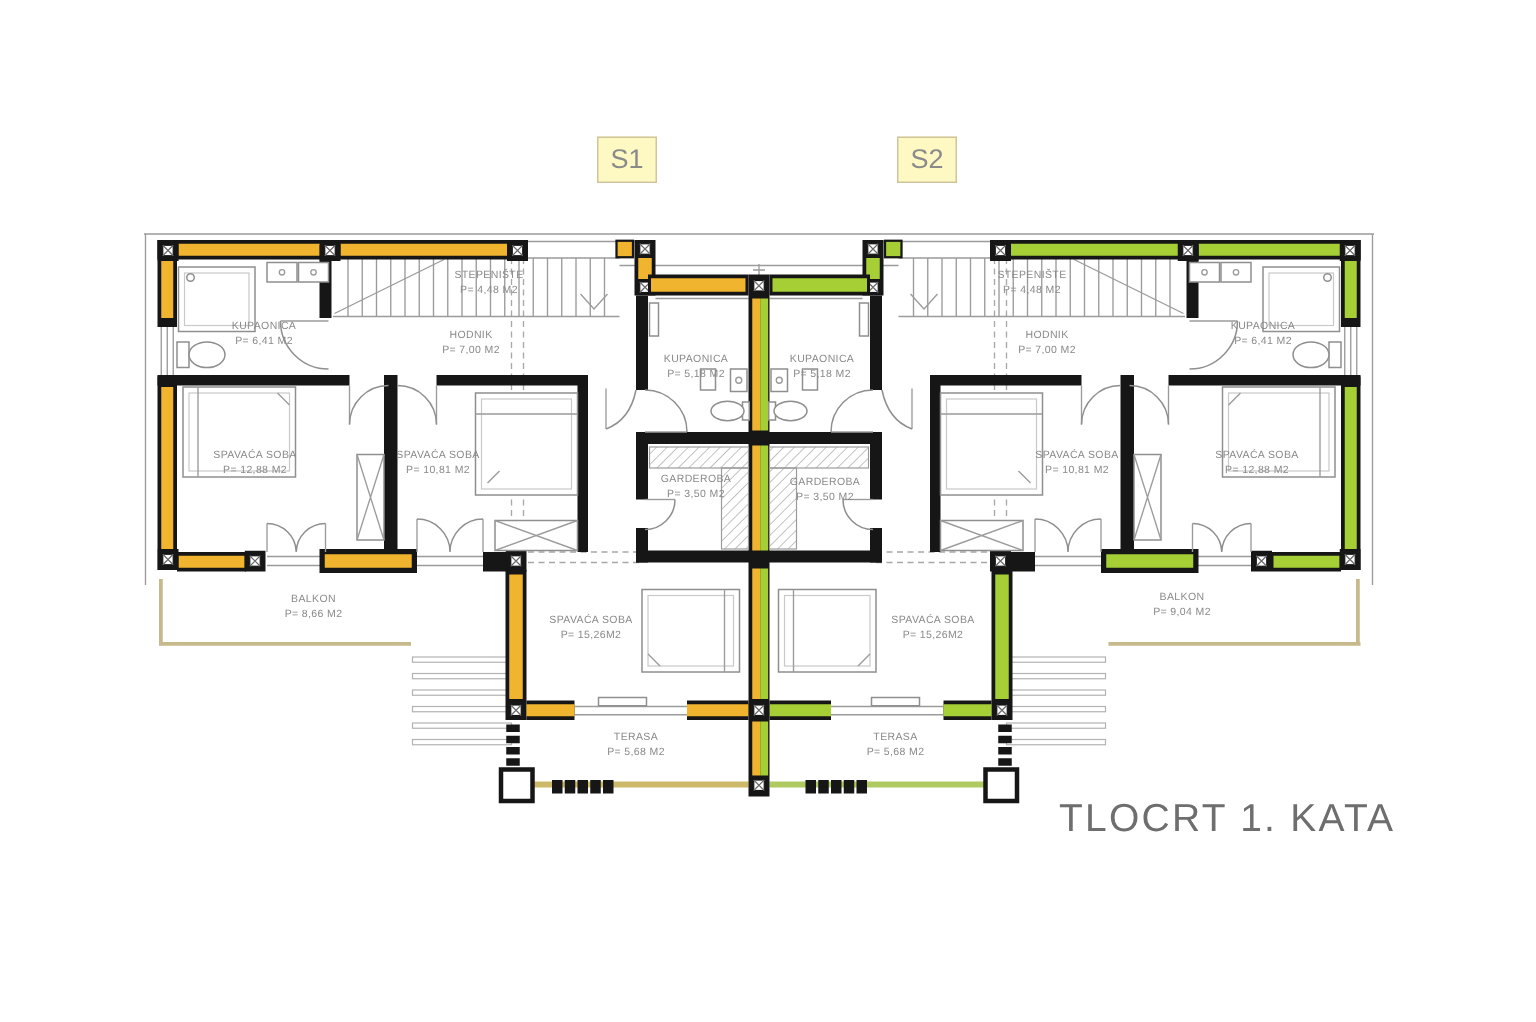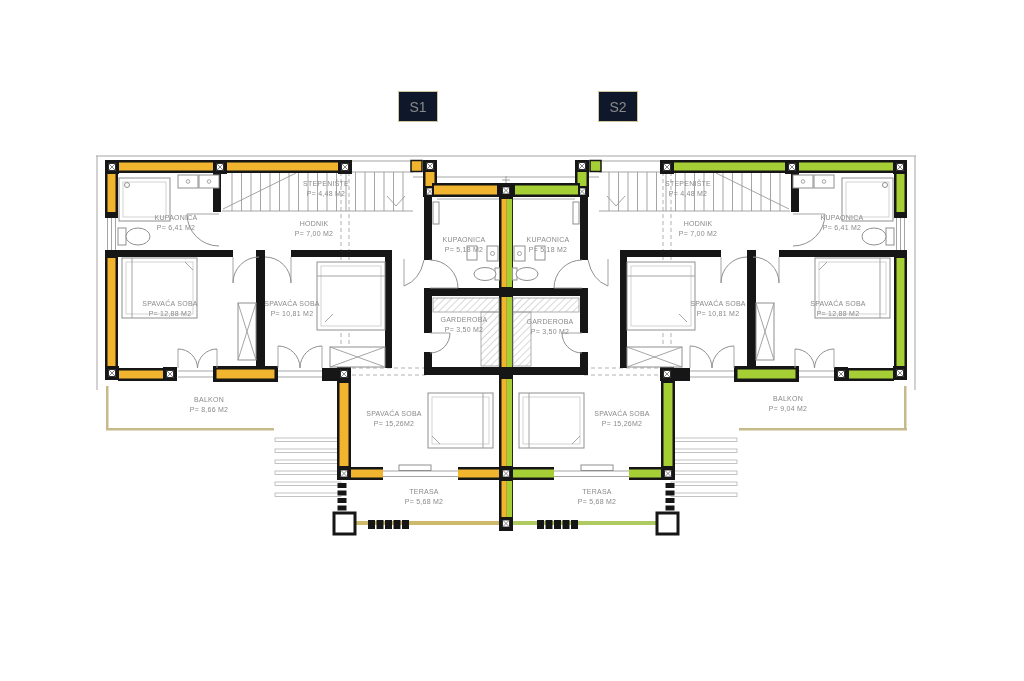--- a/index.html
+++ b/index.html
@@ -20,22 +20,22 @@
   .hatch{fill:url(#hatchp);stroke:#9b9b9b;stroke-width:0.8;}
   .louv{stroke:#b3b3b3;stroke-width:0.8;fill:#fff;}
   
   .bal{fill:var(--balcony-line,#C6B98B);}
   .ter1{fill:var(--terrace-s1-line,#CDB96A);}
   .ter2{fill:var(--terrace-s2-line,#AECA60);}
   
   .rlabel{position:absolute;transform:translateX(-50%);text-align:center;white-space:nowrap;
           font-size:7px;line-height:10px;letter-spacing:0.25px;color:var(--label-text,#8a8a8a);}
   .sbox{position:absolute;width:38px;height:29px;border:1px solid var(--box-border,#CFC49B);
-        display:flex;align-items:center;justify-content:center;font-size:14px;
-        color:var(--label-text,#8a8a8a);background:#0f172a;}
+        display:flex;align-items:center;justify-content:center;font-size:18px;
+        color:var(--label-text,#8a8a8a);background:#fef9c3;}
   #title{position:absolute;left:706px;top:530px;font-size:26px;letter-spacing:1.5px;
          color:var(--title-text,#6e6e6e);}
 </style>
 </head>
 <body>
 
 <div id="stage">
 
 <svg id="plan-svg" width="1024" height="681" viewBox="0 0 1024 681">
   <defs>
@@ -461,14 +461,15 @@
 </div>
 <div class="rlabel" style="left:788px;top:394px">
   <div>BALKON</div>
       <div>P= 9,04 M2</div>
 </div>
 <div class="rlabel" style="left:597px;top:487px">
   <div>TERASA</div>
       <div>P= 5,68 M2</div>
 </div>
 
+<div id="title">TLOCRT 1. KATA</div>
 
 </div>
 
 </body></html>

